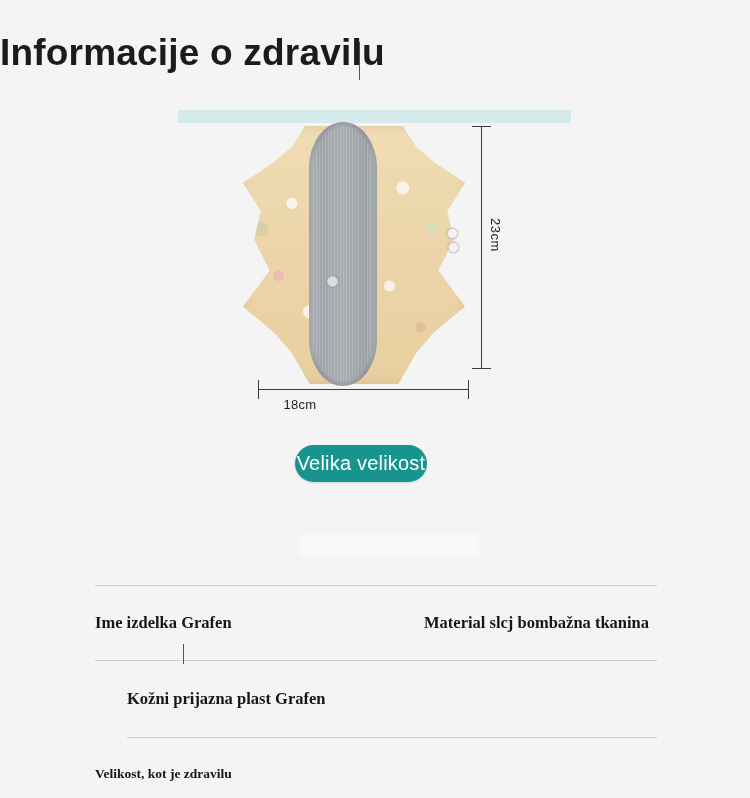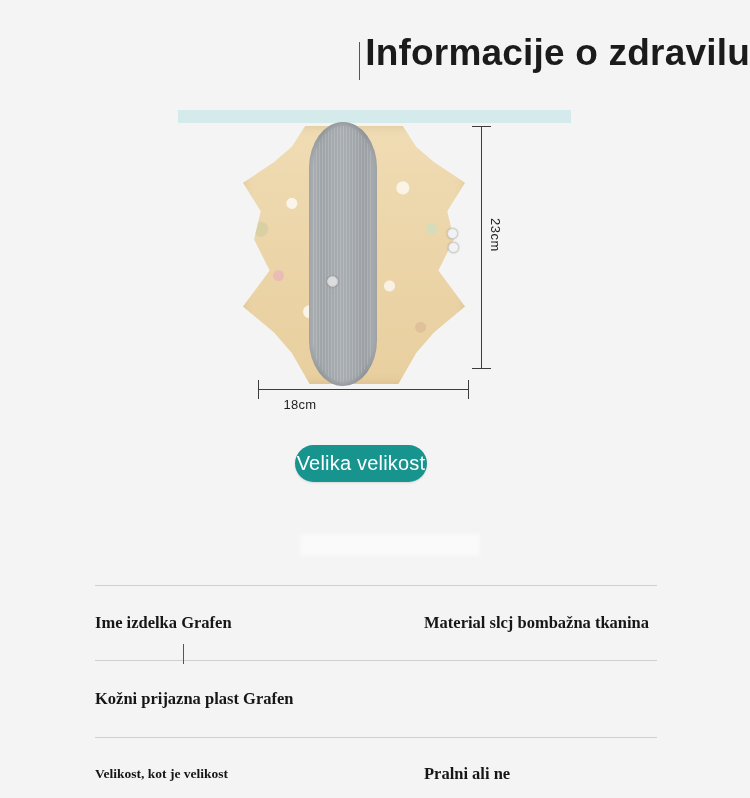--- a/index.html
+++ b/index.html
@@ -14,21 +14,21 @@
     overflow: hidden;
     position: relative;
   }
 
   
   .title-wrap {
     position: absolute;
     top: 32px;
     left: 0;
     width: 750px;
-    text-align: right;
+    text-align: left;
   }
   .title-highlight {
     position: absolute;
     left: 178px;
     top: 78px;
     width: 393px;
     height: 13px;
     background: #cfe8e8;
     opacity: .85;
   }
@@ -219,21 +219,21 @@
     line-height: 1.28;
     font-family: "Liberation Serif", serif;
     font-weight: 600;
   }
   .spec-cell.right { padding-left: 48px; }
   .spec-row.small .spec-cell.left {
     font-size: 13.5px;
     font-weight: 700;
   }
   .spec-row.r1 { min-height: 74px; }
-  .spec-row.r2 { min-height: 76px; }
+  .spec-row.r2 { min-height: 76px; margin-left: 32px; }
   .spec-row.r3 { min-height: 72px; }
 
   .watermark {
     position: absolute;
     left: 300px;
     top: 534px;
     width: 180px;
     height: 22px;
     background: rgba(255,255,255,.55);
     filter: blur(2px);
@@ -278,18 +278,17 @@
   <div class="spec-row r1">
     <div class="spec-cell left">Ime izdelka Grafen</div>
     <div class="spec-cell right">Material slcj bombažna tkanina</div>
   </div>
 
   <div class="spec-row r2">
     <div class="spec-cell left">Kožni prijazna plast Grafen</div>
   </div>
 
   <div class="spec-row r3 small">
-    <div class="spec-cell left">Velikost, kot je velikost</div>
-    <div class="spec-cell right">Pralni ali ne</div>
+    <div class="spec-cell left">Velikost, kot je zdravilu</div>
   </div>
 
 </div>
 <div class="caret c2"></div>
 
 </body></html>

